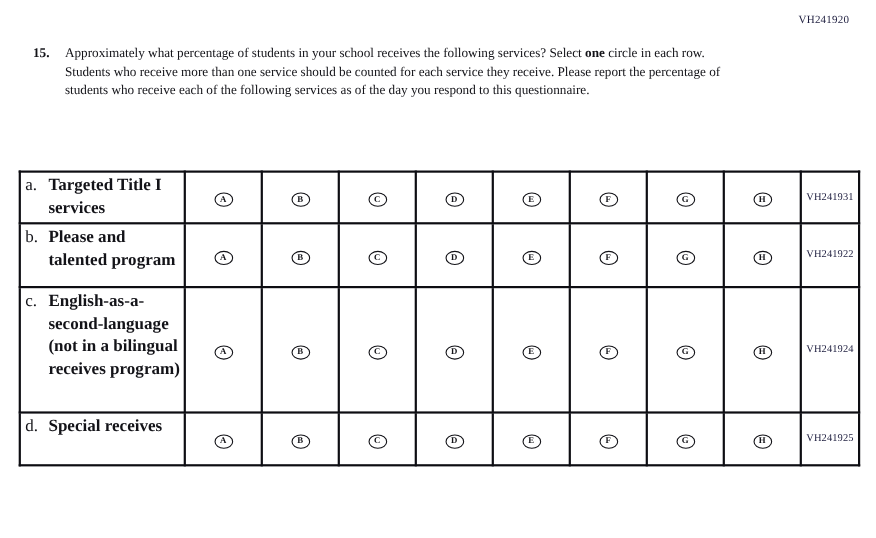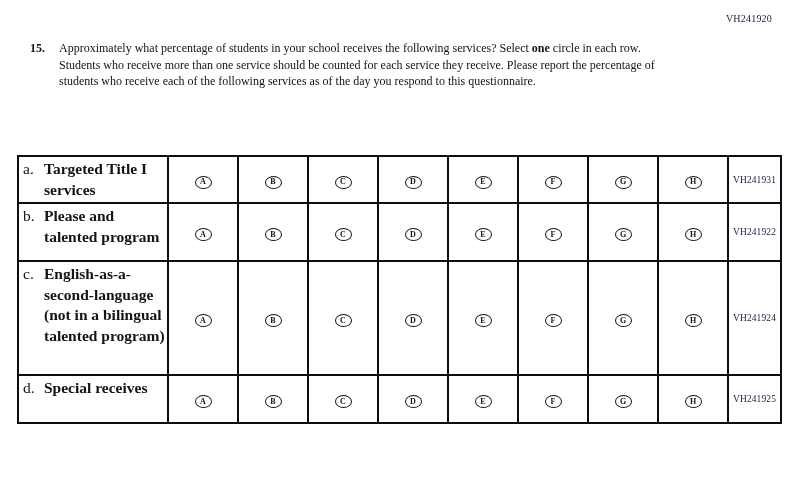--- a/index.html
+++ b/index.html
@@ -144,21 +144,21 @@
       <td class="opt-cell"><span class="circle">F</span></td>
       <td class="opt-cell"><span class="circle">G</span></td>
       <td class="opt-cell"><span class="circle">H</span></td>
       <td class="code-cell">VH241922</td>
     </tr>
 
     <tr class="row-c">
       <td class="label-cell">
         <div class="label-inner">
           <span class="row-prefix">c.</span>
-          <span class="row-text">English-as-a-second-language (not in a bilingual talented program)</span>
+          <span class="row-text">English-as-a-second-language (not in a bilingual receives program)</span>
         </div>
       </td>
       <td class="opt-cell"><span class="circle">A</span></td>
       <td class="opt-cell"><span class="circle">B</span></td>
       <td class="opt-cell"><span class="circle">C</span></td>
       <td class="opt-cell"><span class="circle">D</span></td>
       <td class="opt-cell"><span class="circle">E</span></td>
       <td class="opt-cell"><span class="circle">F</span></td>
       <td class="opt-cell"><span class="circle">G</span></td>
       <td class="opt-cell"><span class="circle">H</span></td>

